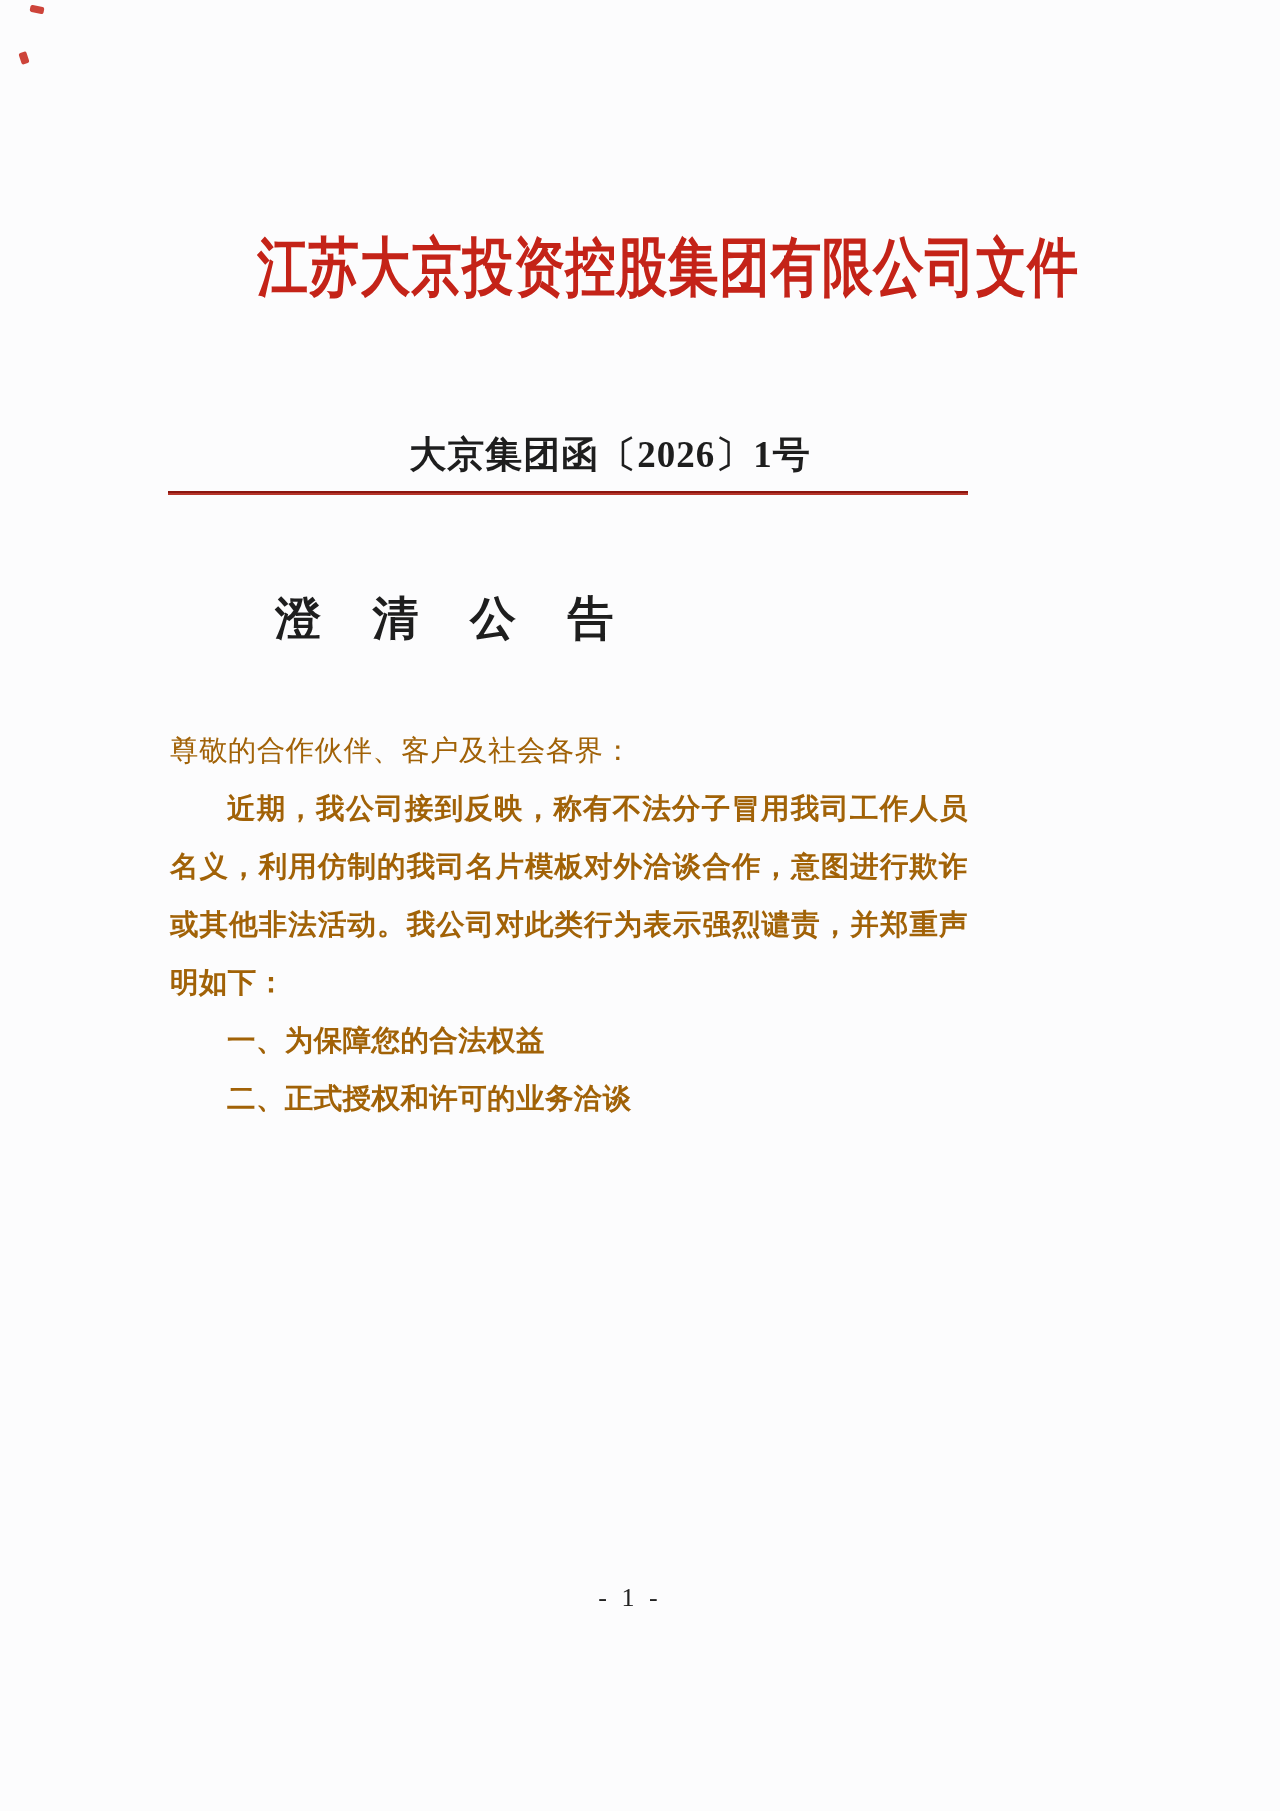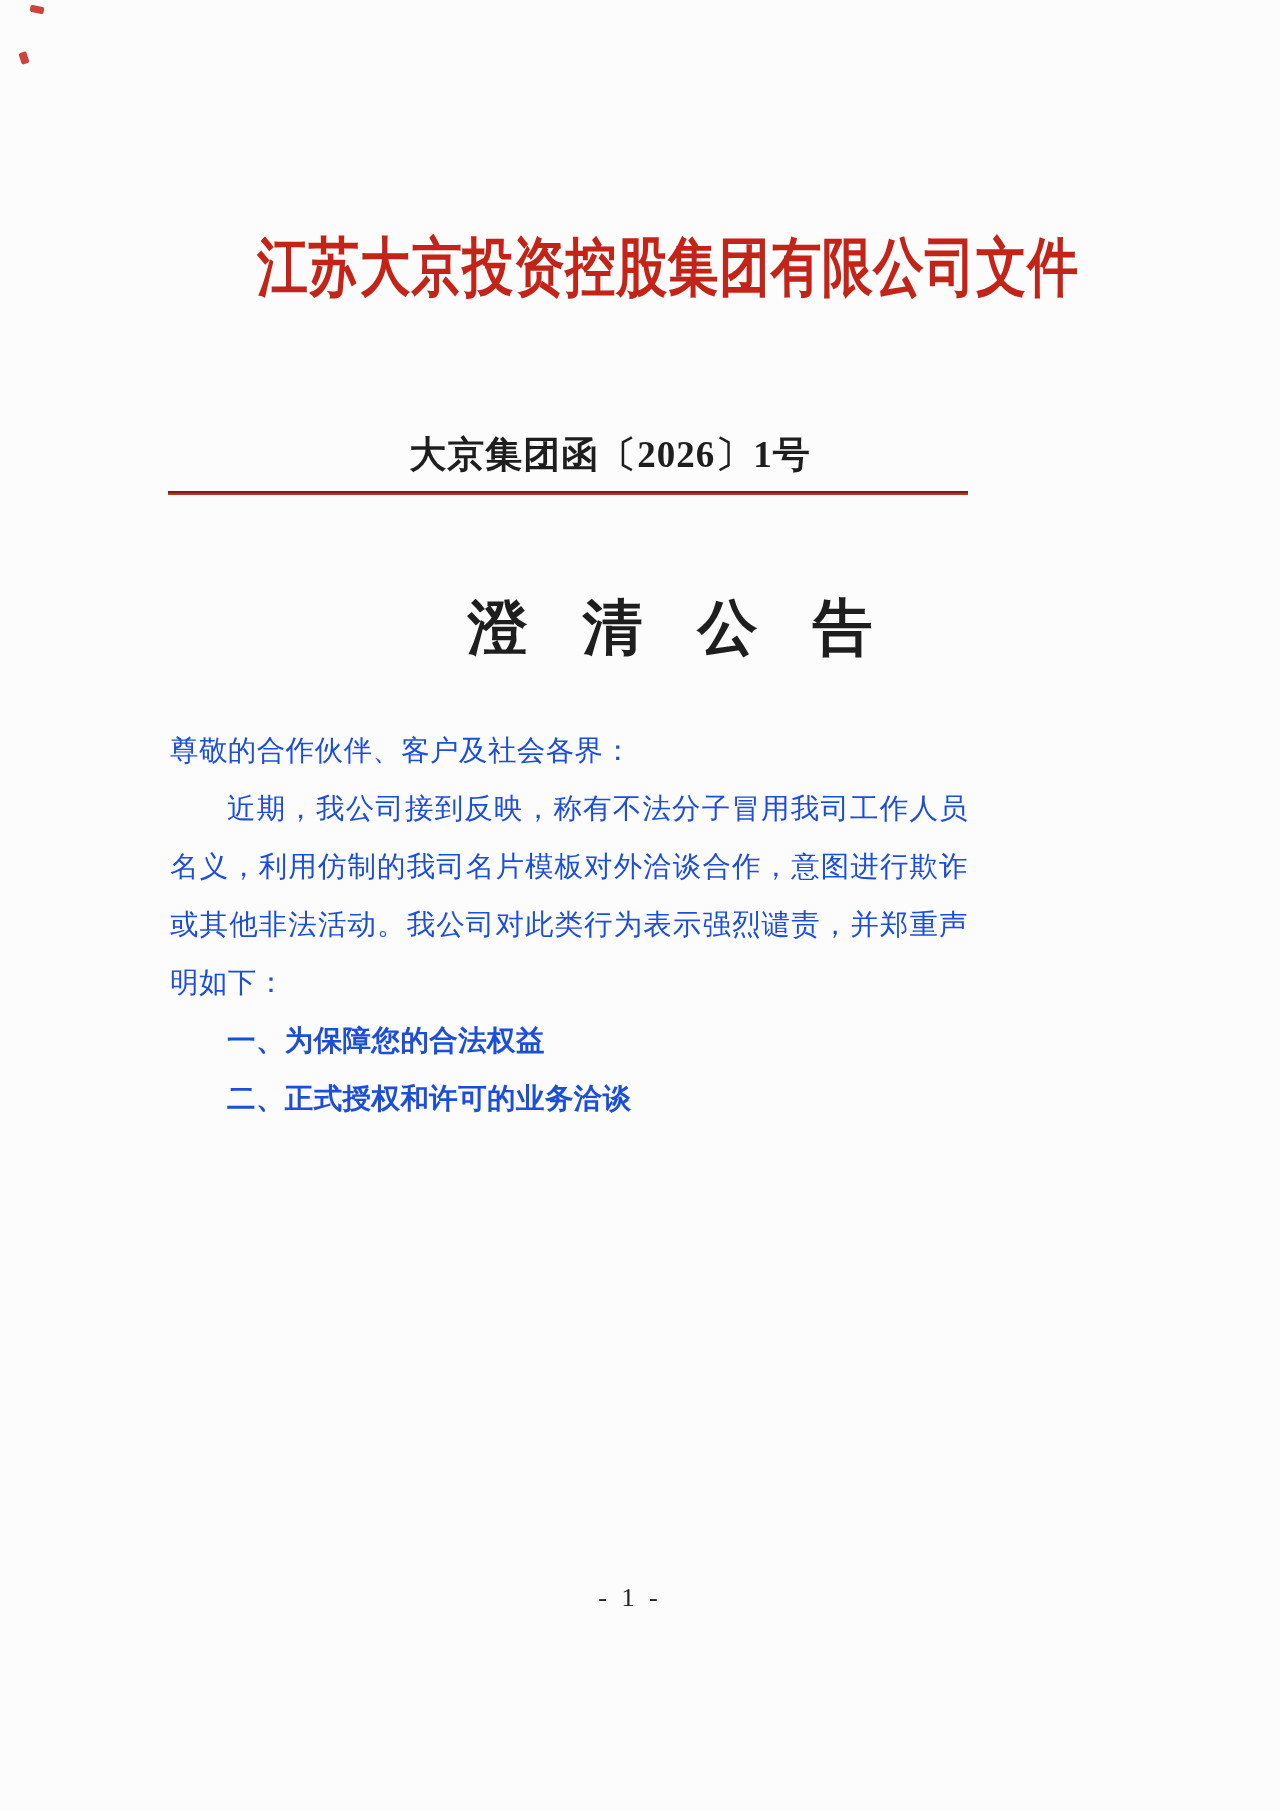--- a/index.html
+++ b/index.html
@@ -60,41 +60,40 @@
     top:491px;
     width:800px;
     height:4px;
     background:linear-gradient(to bottom,#8c160f 0 55%, #b5352a 55% 100%);
   }
   .doc-title{
     position:absolute;
     left:170px;
     top:588px;
     width:830px;
-    text-align:center;
-    font-size:60px;
+    font-size:46px;
     font-weight:bold;
     letter-spacing:20px;
     text-indent:20px; 
     transform:translateX(85px);
     white-space:nowrap;
   }
   .body-text{
     position:absolute;
     left:170px;
     top:722px;
     width:798px;
     font-size:28.5px;
     line-height:58px;
     letter-spacing:.4px;
     text-align:justify;
-    color:#1d4ed8;
+    color:#a16207;
   }
   .body-text p{margin:0;}
-  .body-text p.para{text-indent:2em;}
+  .body-text p.para{text-indent:2em;font-weight:bold;}
   .body-text p.heading{text-indent:2em;font-weight:bold;}
   .page-footer{
     position:absolute;
     left:170px;
     top:1583px;
     width:830px;
     text-align:center;
     font-size:26px;
     letter-spacing:4px;
     transform:translateX(45px);

